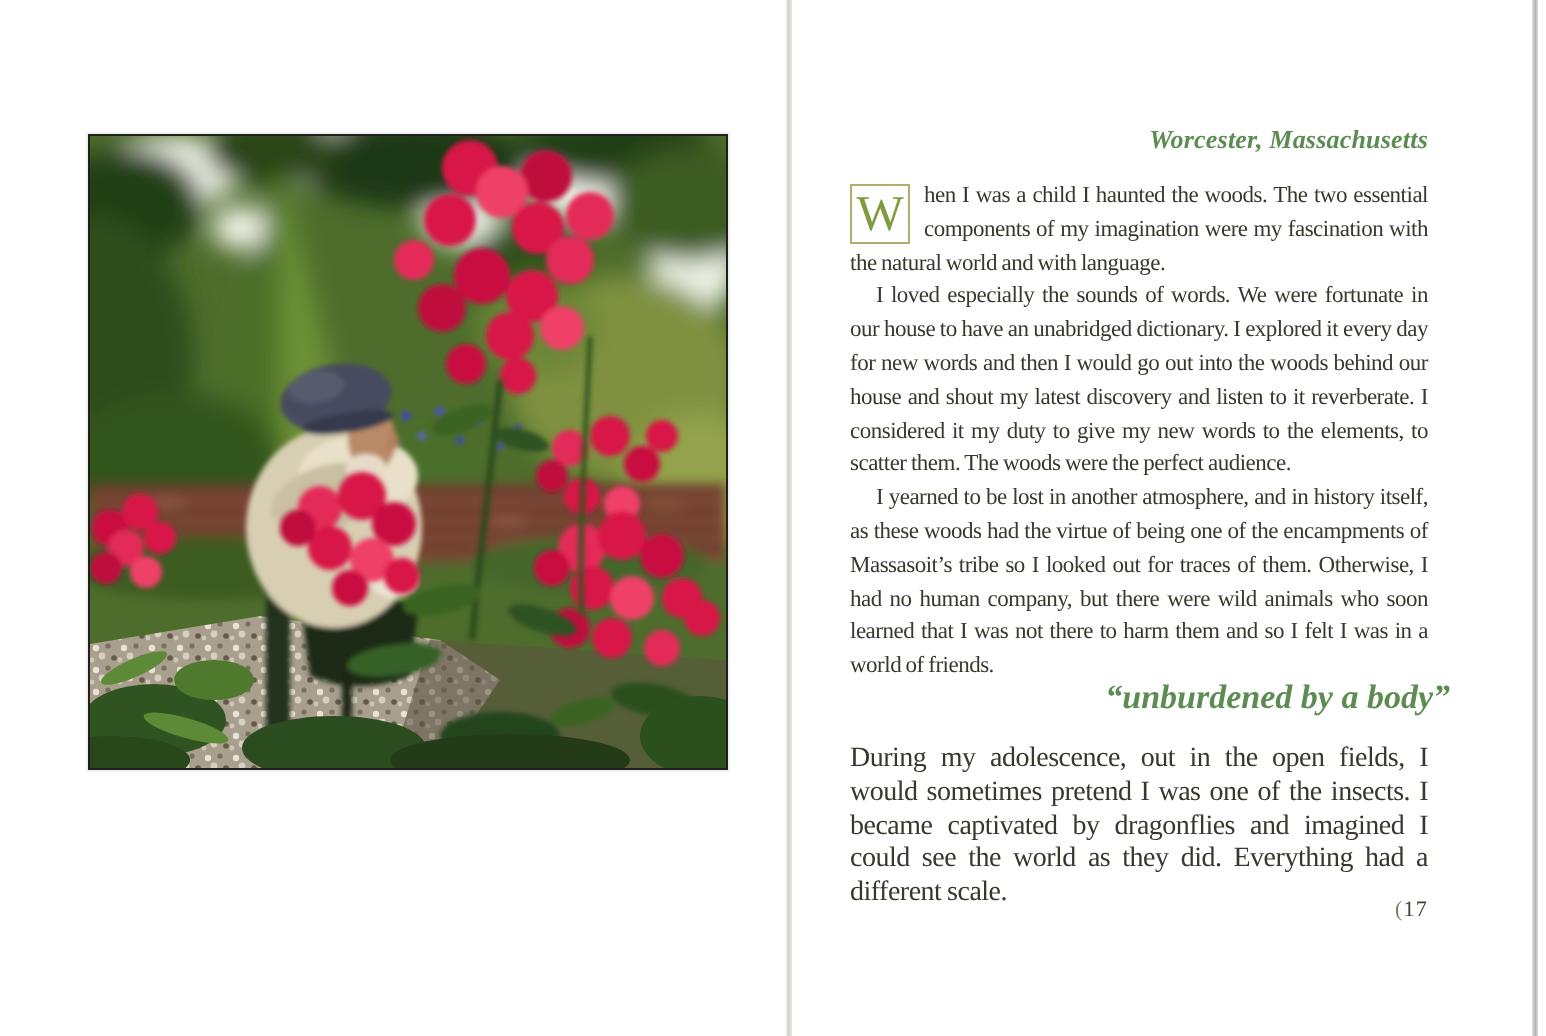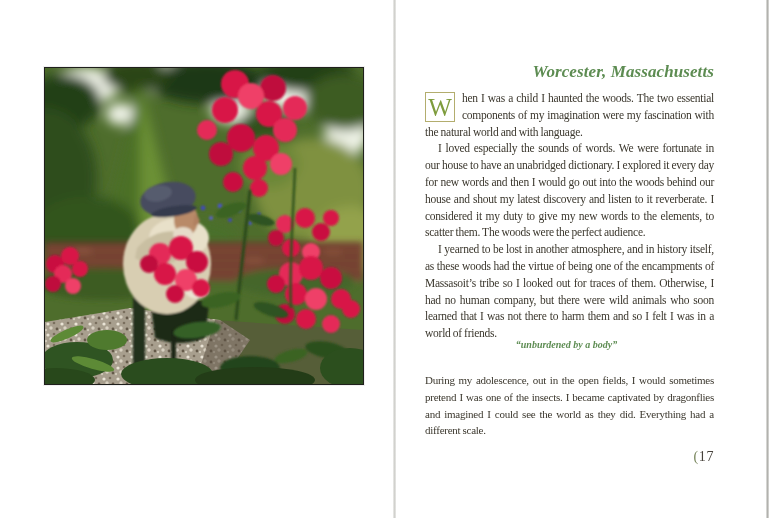--- a/index.html
+++ b/index.html
@@ -26,51 +26,51 @@
     border:1px solid #1f1f1c;
     box-shadow:0 0 0 1px rgba(0,0,0,.06);
     overflow:hidden;background:#3c5a24;
   }
   .photo-frame svg{display:block;}
 
   
   .running-head{
     position:absolute;left:425px;top:62px;width:289px;
     text-align:right;font-style:italic;font-weight:600;
-    font-size:17px;color:#5d8c52;letter-spacing:.1px;
+    font-size:13px;color:#5d8c52;letter-spacing:.1px;
   }
   .text-col{
     position:absolute;left:425px;top:90px;width:289px;
     font-size:11.5px;line-height:16.8px;color:#3b372d;
     letter-spacing:-0.25px;word-spacing:-0.4px;
   }
   .text-col p{margin:0;text-align:justify;}
   .text-col p.indent{text-indent:13px;}
   .dropcap{
     float:left;width:28px;height:28px;margin:2px 7px 1px 0;
     border:1px solid #b3ad6e;
     display:flex;align-items:center;justify-content:center;
     font-size:25px;line-height:1;color:#7e9c3d;font-weight:500;
     letter-spacing:0;text-indent:0;
   }
   .pull-quote{
-    position:absolute;left:422px;top:339px;width:289px;
-    text-align:center;font-style:italic;font-weight:600;
-    font-size:10px;color:#5d8c52;
+    position:absolute;left:436px;top:339px;width:289px;
+    text-align:right;font-style:italic;font-weight:600;
+    font-size:17px;color:#5d8c52;
   }
   .lower-block{
     position:absolute;left:425px;top:372px;width:289px;
-    font-size:11px;line-height:16.8px;color:#3b372d;
+    font-size:14px;line-height:16.8px;color:#3b372d;
     letter-spacing:-0.25px;word-spacing:-0.4px;
   }
   .lower-block p{margin:0;text-align:justify;}
   .lower-block p.indent{text-indent:13px;}
   .folio{
     position:absolute;left:425px;top:449px;width:289px;
-    text-align:right;font-size:14px;letter-spacing:.6px;
+    text-align:right;font-size:11px;letter-spacing:.6px;
   }
   .folio .open{color:#77855b;}
   .folio .num{color:#46413a;}
   .italic{}
 </style>
 </head>
 <body>
 
 <div class="spread">
 

